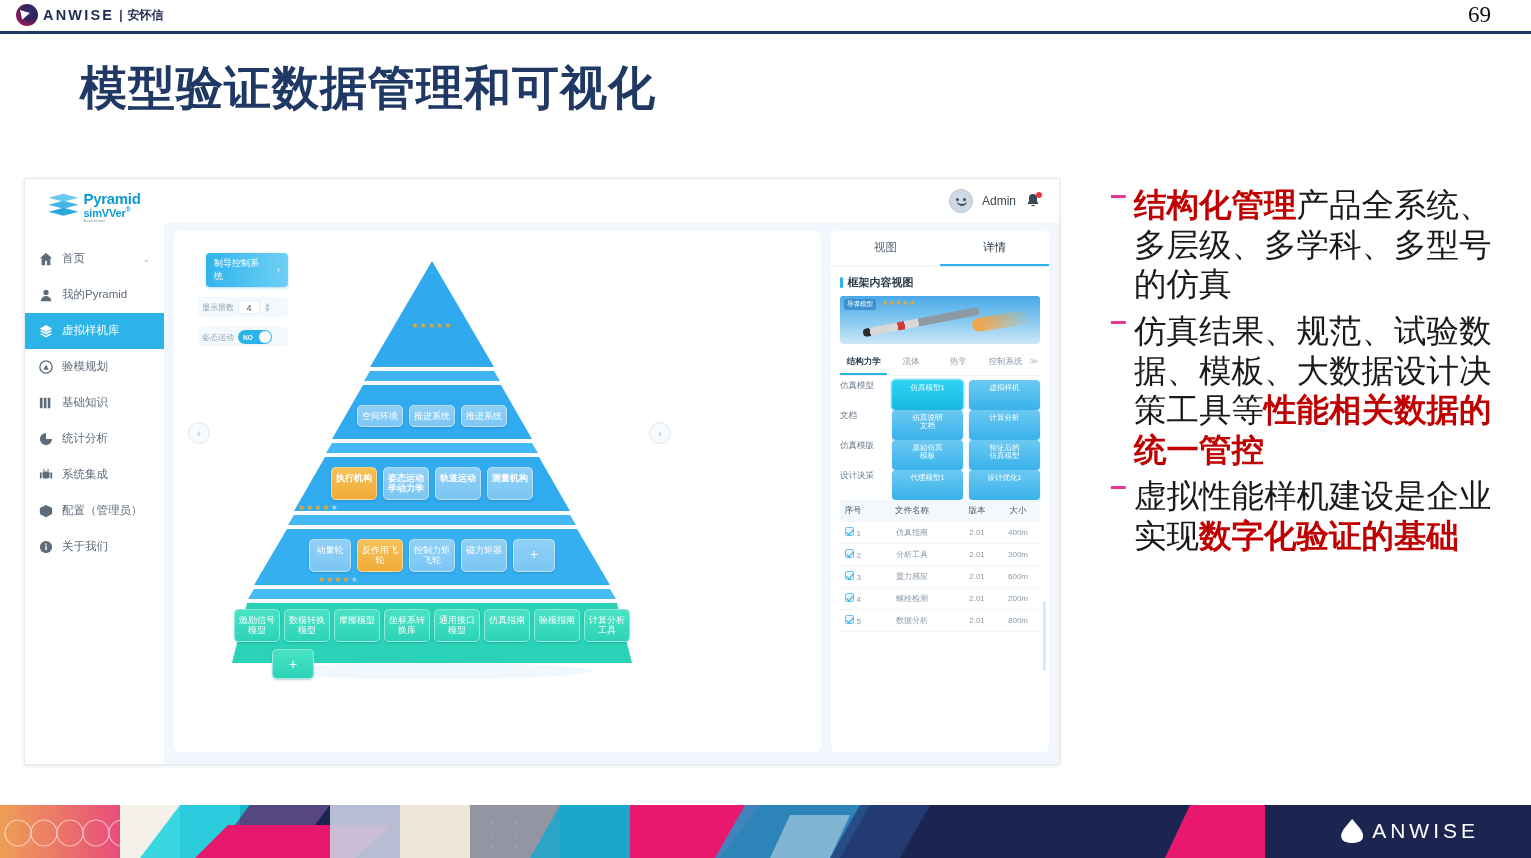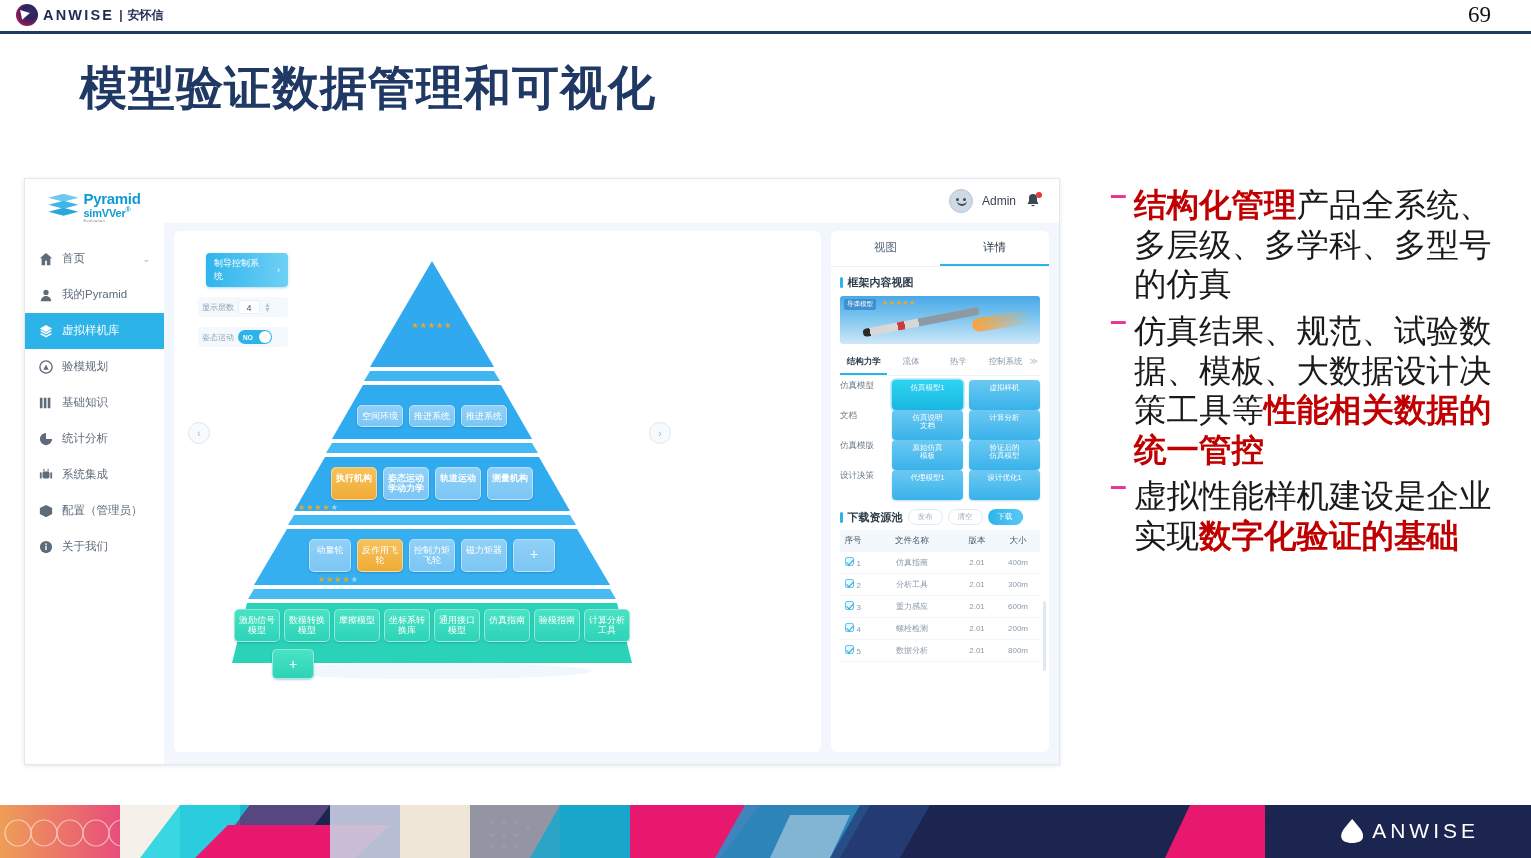--- a/index.html
+++ b/index.html
@@ -589,27 +589,20 @@
               <span class="chip" style="white-space:pre-line">验证后的
 仿真模型</span>
             </div>
             <div class="grow">
               <span class="grow-label">设计决策</span>
               <span class="chip" style="white-space:pre-line">代理模型1</span>
               <span class="chip" style="white-space:pre-line">设计优化1</span>
             </div>
           </div>
 
-          <div class="pool-head">
-            <span class="sec-bar"></span>
-            <span class="pool-title">下载资源池</span>
-            <span class="pool-btn">发布</span>
-            <span class="pool-btn">清空</span>
-            <span class="pool-btn primary">下载</span>
-          </div>
 
           <table class="pool">
             <thead>
               <tr>
                 <th style="width:26px">序号</th>
                 <th>文件名称</th>
                 <th style="width:38px">版本</th>
                 <th style="width:44px">大小</th>
               </tr>
             </thead>

